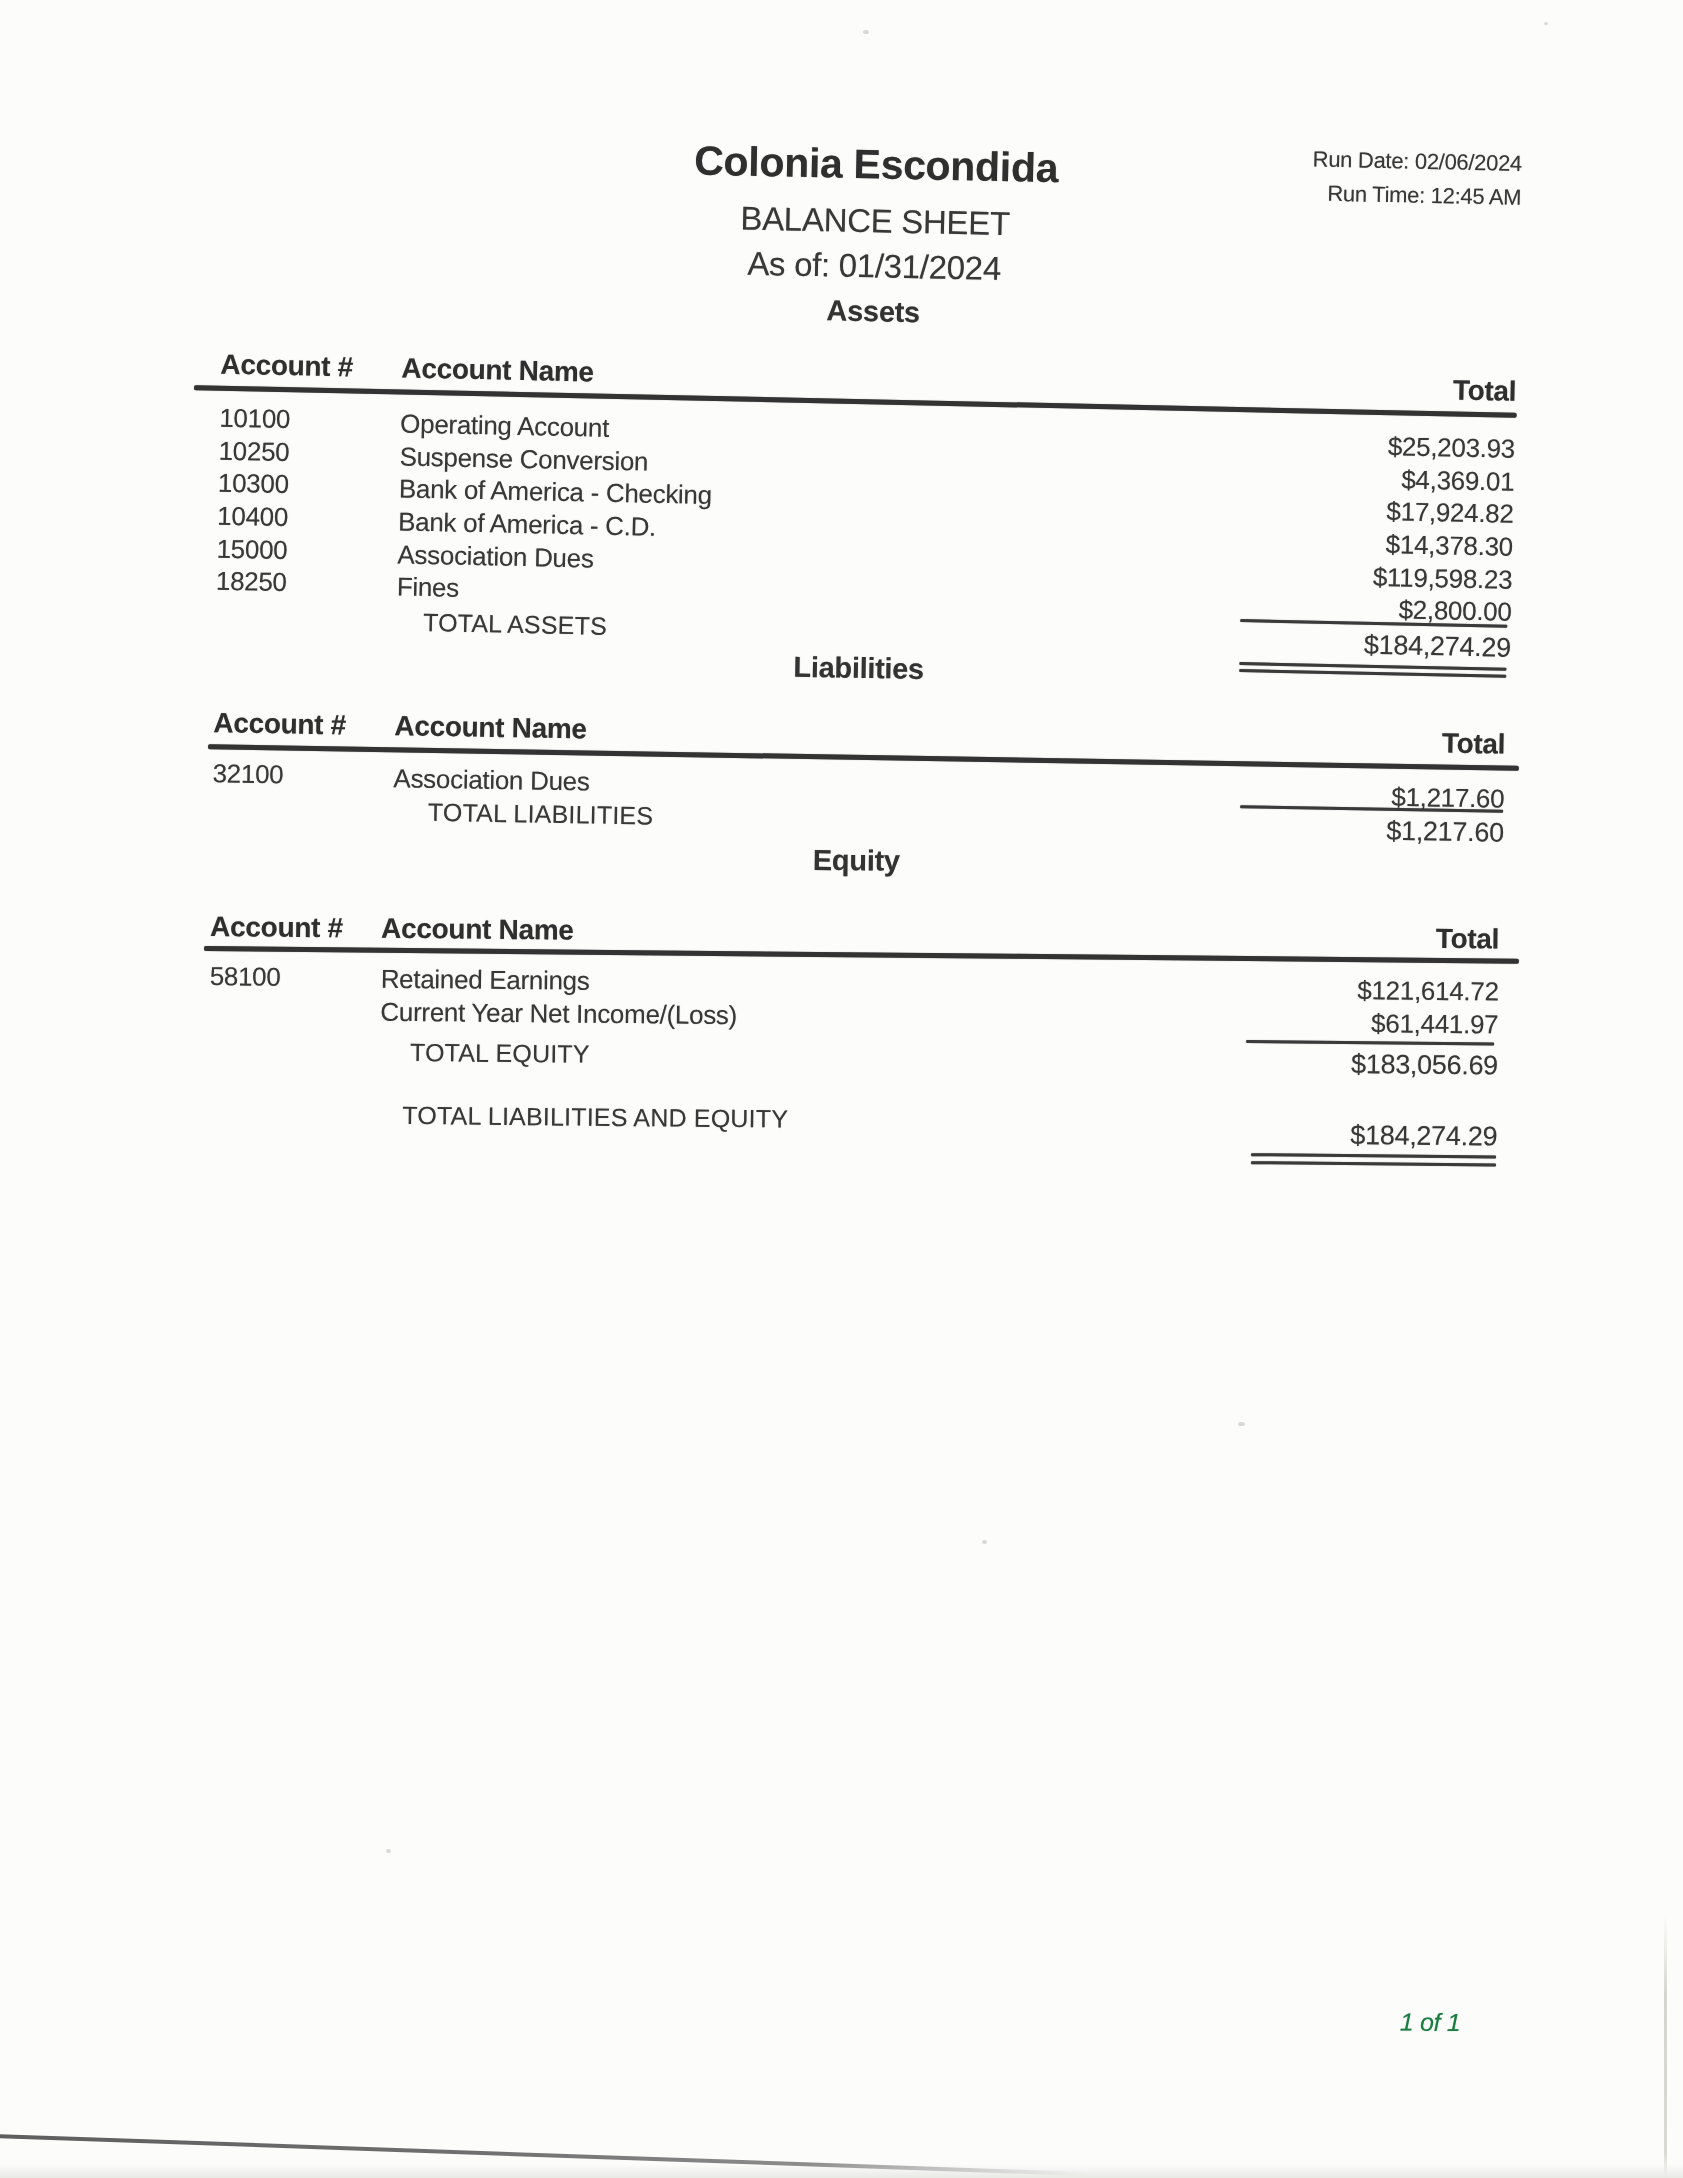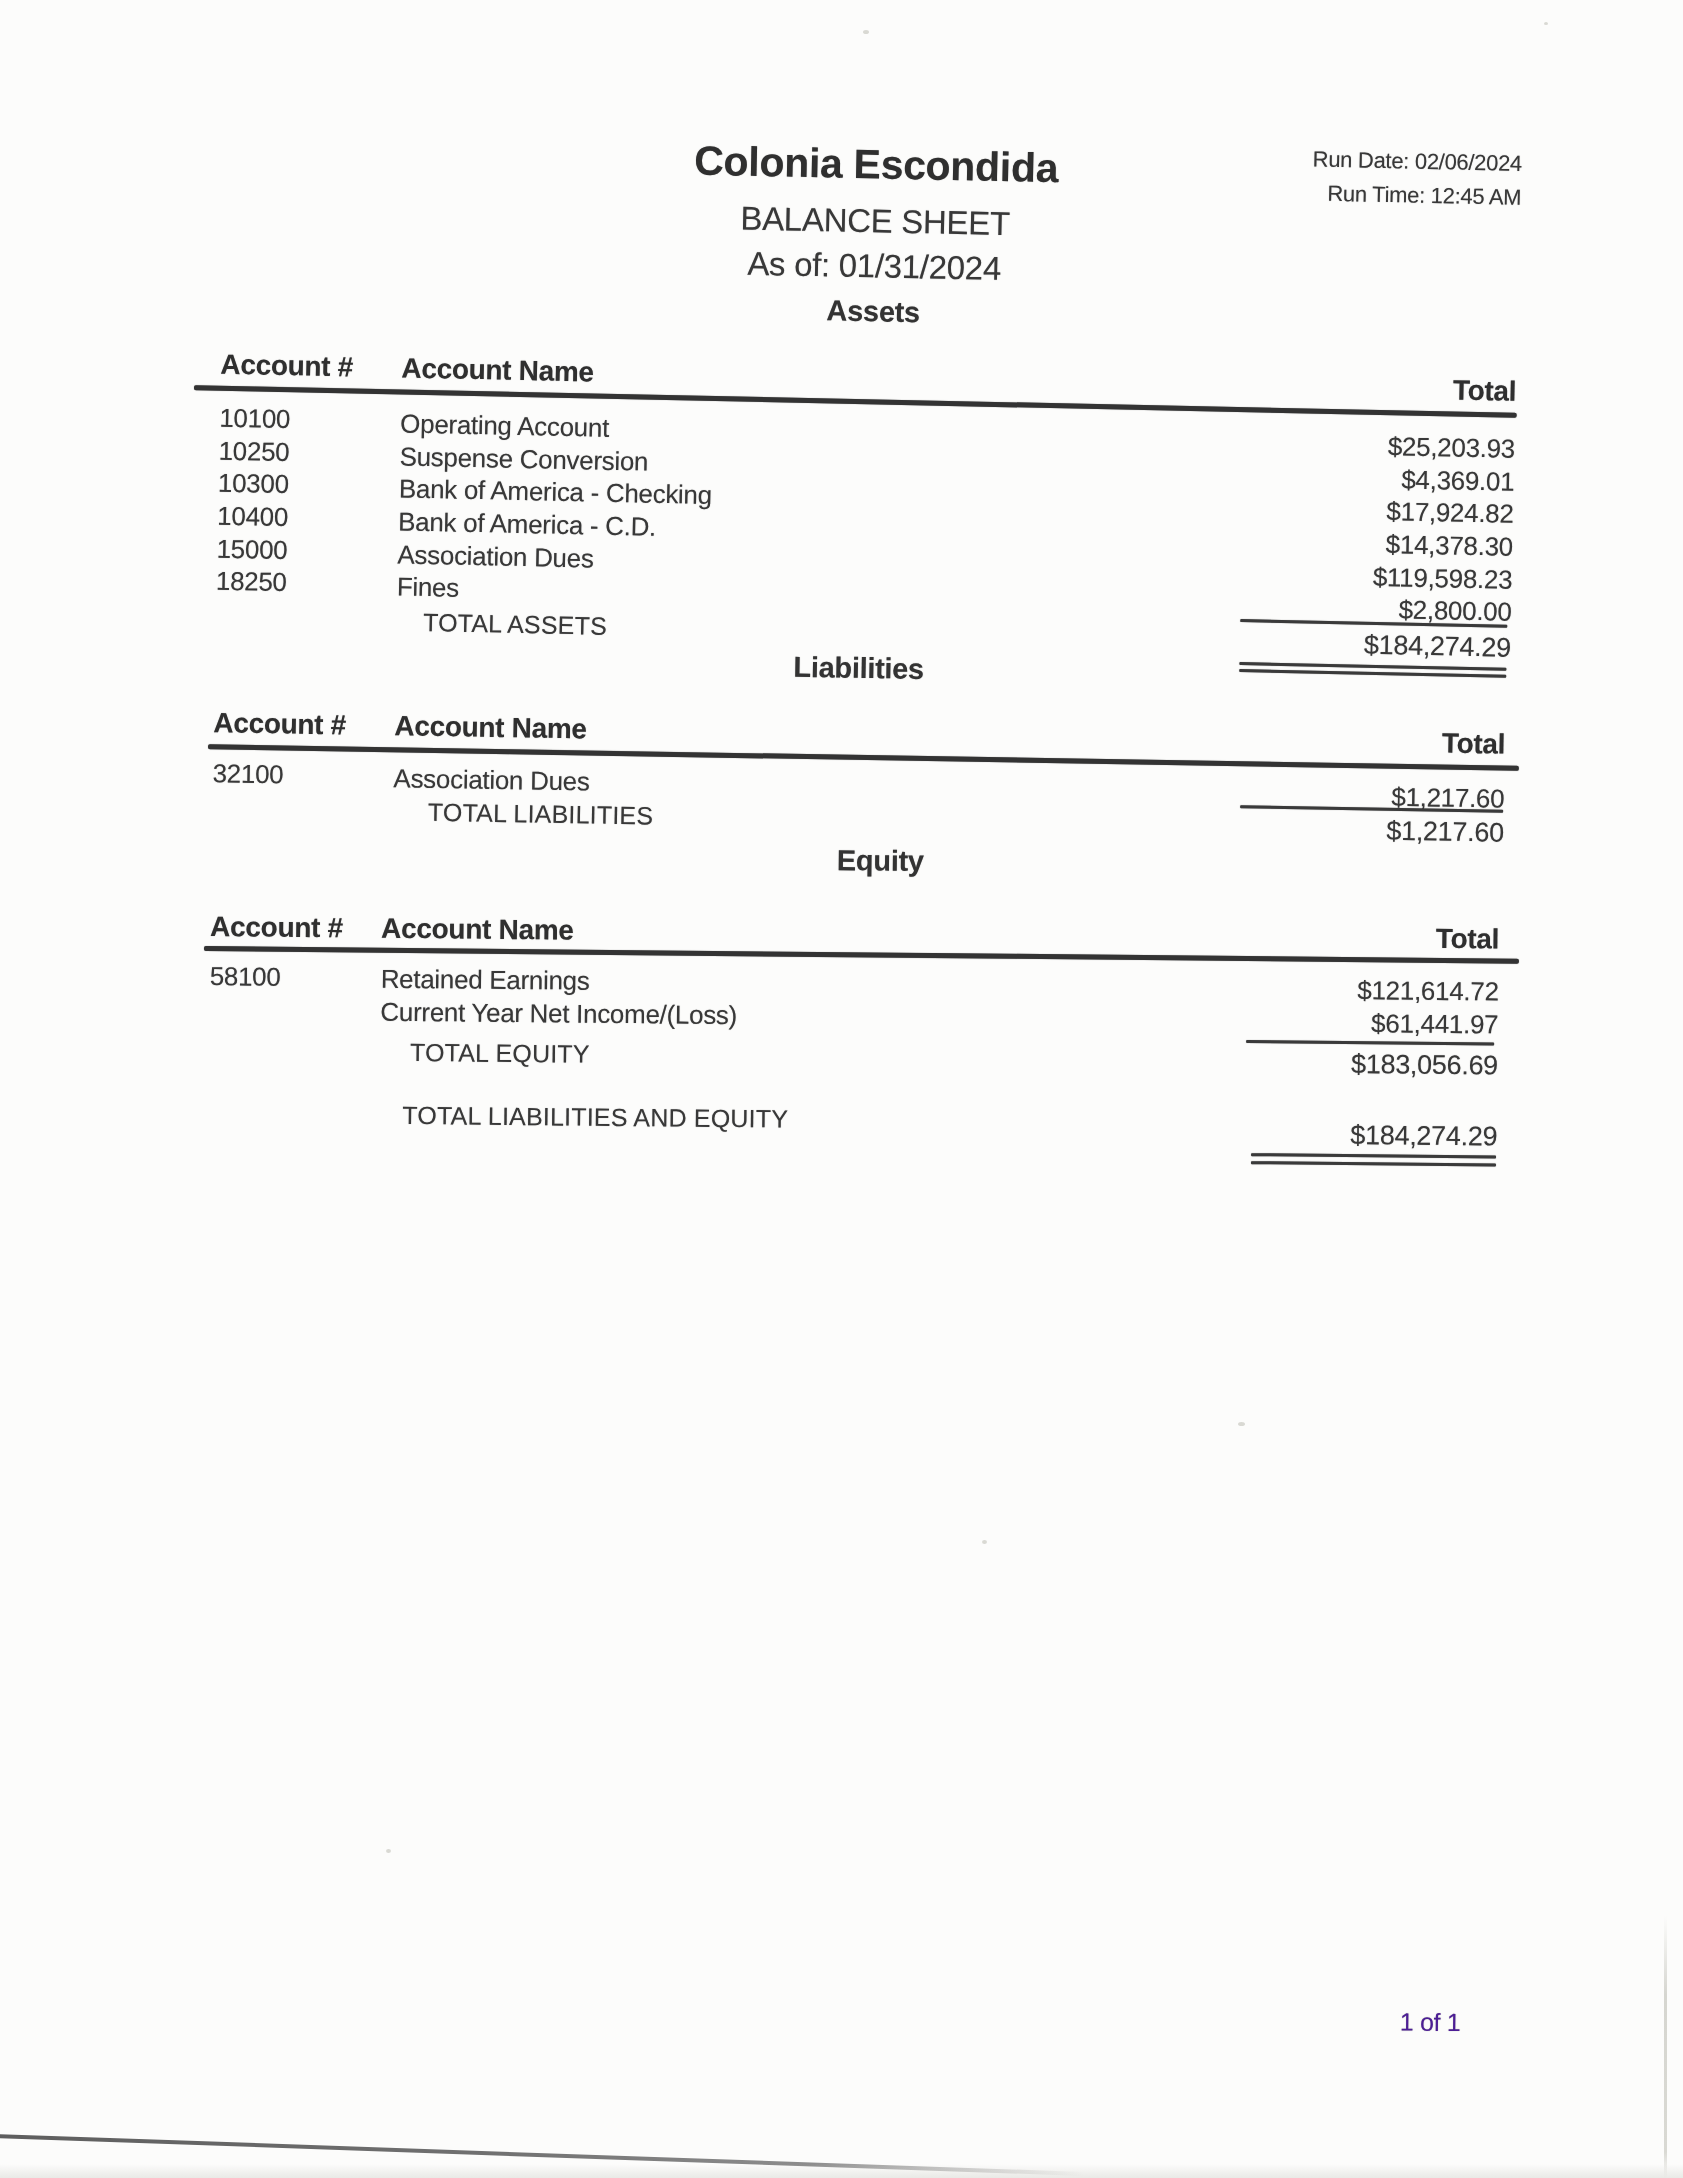--- a/index.html
+++ b/index.html
@@ -31,21 +31,21 @@
   .doc-title    { top:127px; font-size:41px; font-weight:bold; color:#2f2f2f; }
   .doc-subtitle { top:188px; font-size:33px; }
   .doc-asof     { top:233px; font-size:33px; }
   .runinfo { left:1303px; top:119px; width:214px; text-align:right;
              font-size:22px; line-height:34px; }
 
   
   .sec-heading { font-size:29px; font-weight:bold; color:#333; }
   .h-assets { top:281px; left:525px; width:693px; text-align:center; }
   .h-liab   { top:641px; left:792px; }
-  .h-equity { top:838px; left:836px; }
+  .h-equity { top:838px; left:812px; }
 
   
   .th { font-size:28px; font-weight:bold; color:#2f2f2f; }
   .td { font-size:26px; }
   .amount { font-size:26px; }
   .total-label { font-size:25px; letter-spacing:0.2px; }
   .total-amount { font-size:27px; }
   .rule  { background:#333; height:5px; border-radius:2px; box-shadow:0 0 1px rgba(40,40,40,.6); }
   .sumrule { background:#3a3a3a; height:3px; border-radius:1px; box-shadow:0 0 1px rgba(40,40,40,.55); }
 
@@ -55,21 +55,21 @@
   .a-tot  { left:1168px; width:348px; text-align:right; }
   
   .b-num  { left:213px; width:168px; }
   .b-name { left:394px; width:614px; }
   .b-tot  { left:1168px; width:337px; text-align:right; }
   
   .c-num  { left:210px; width:168px; }
   .c-name { left:381px; width:653px; }
   .c-tot  { left:1168px; width:331px; text-align:right; }
 
-  .pagenum { left:1410px; top:1996px; font-size:25px; color:#4c1d95; }
+  .pagenum { left:1410px; top:1996px; font-size:25px; color:#15803d;font-style:italic; }
 
   
   .scan-diag {
     left:-4px; top:2134px; width:1089px; height:4px;
     transform:rotate(2deg); transform-origin:0 0; border-radius:2px;
     background:linear-gradient(to right,#5e5e5e 0%,#707070 45%,#8d8d8d 75%,rgba(150,150,150,0) 100%);
   }
   .scan-edge-right {
     left:1664px; top:1916px; width:3px; height:262px;
     background:linear-gradient(to bottom, rgba(200,200,195,0), #d6d6d0 30%, #d9d9d3 90%, rgba(200,200,195,0));

